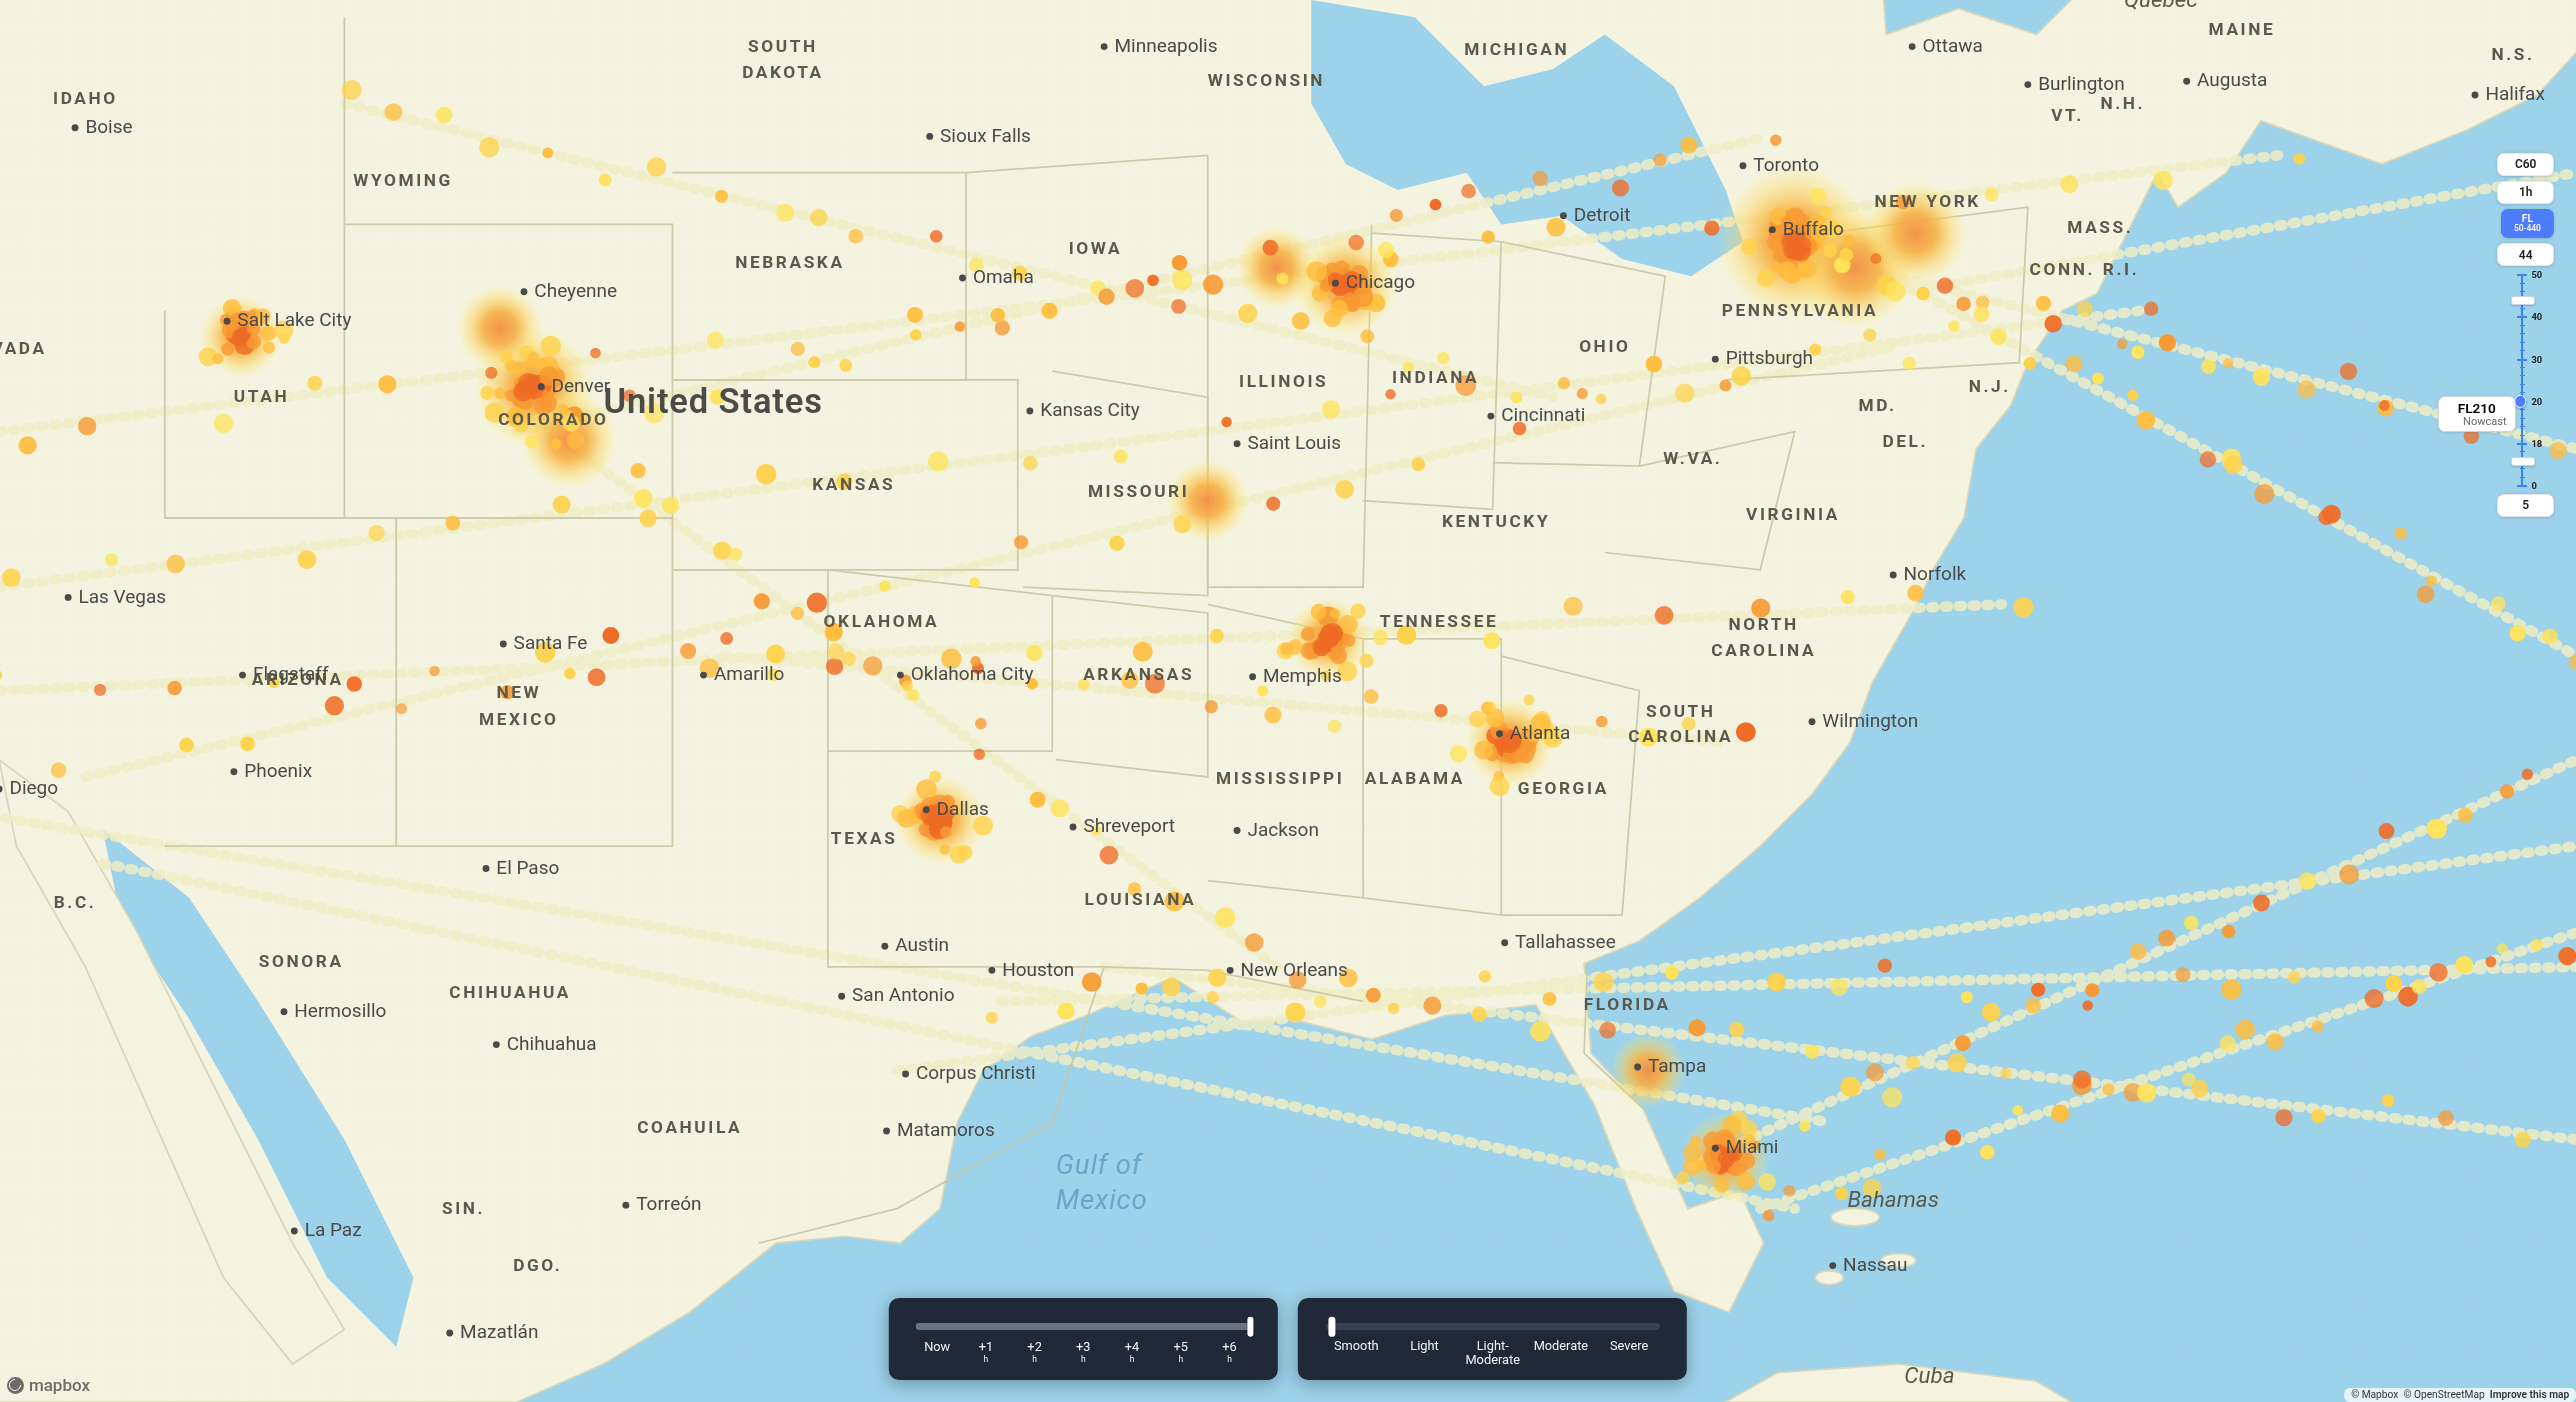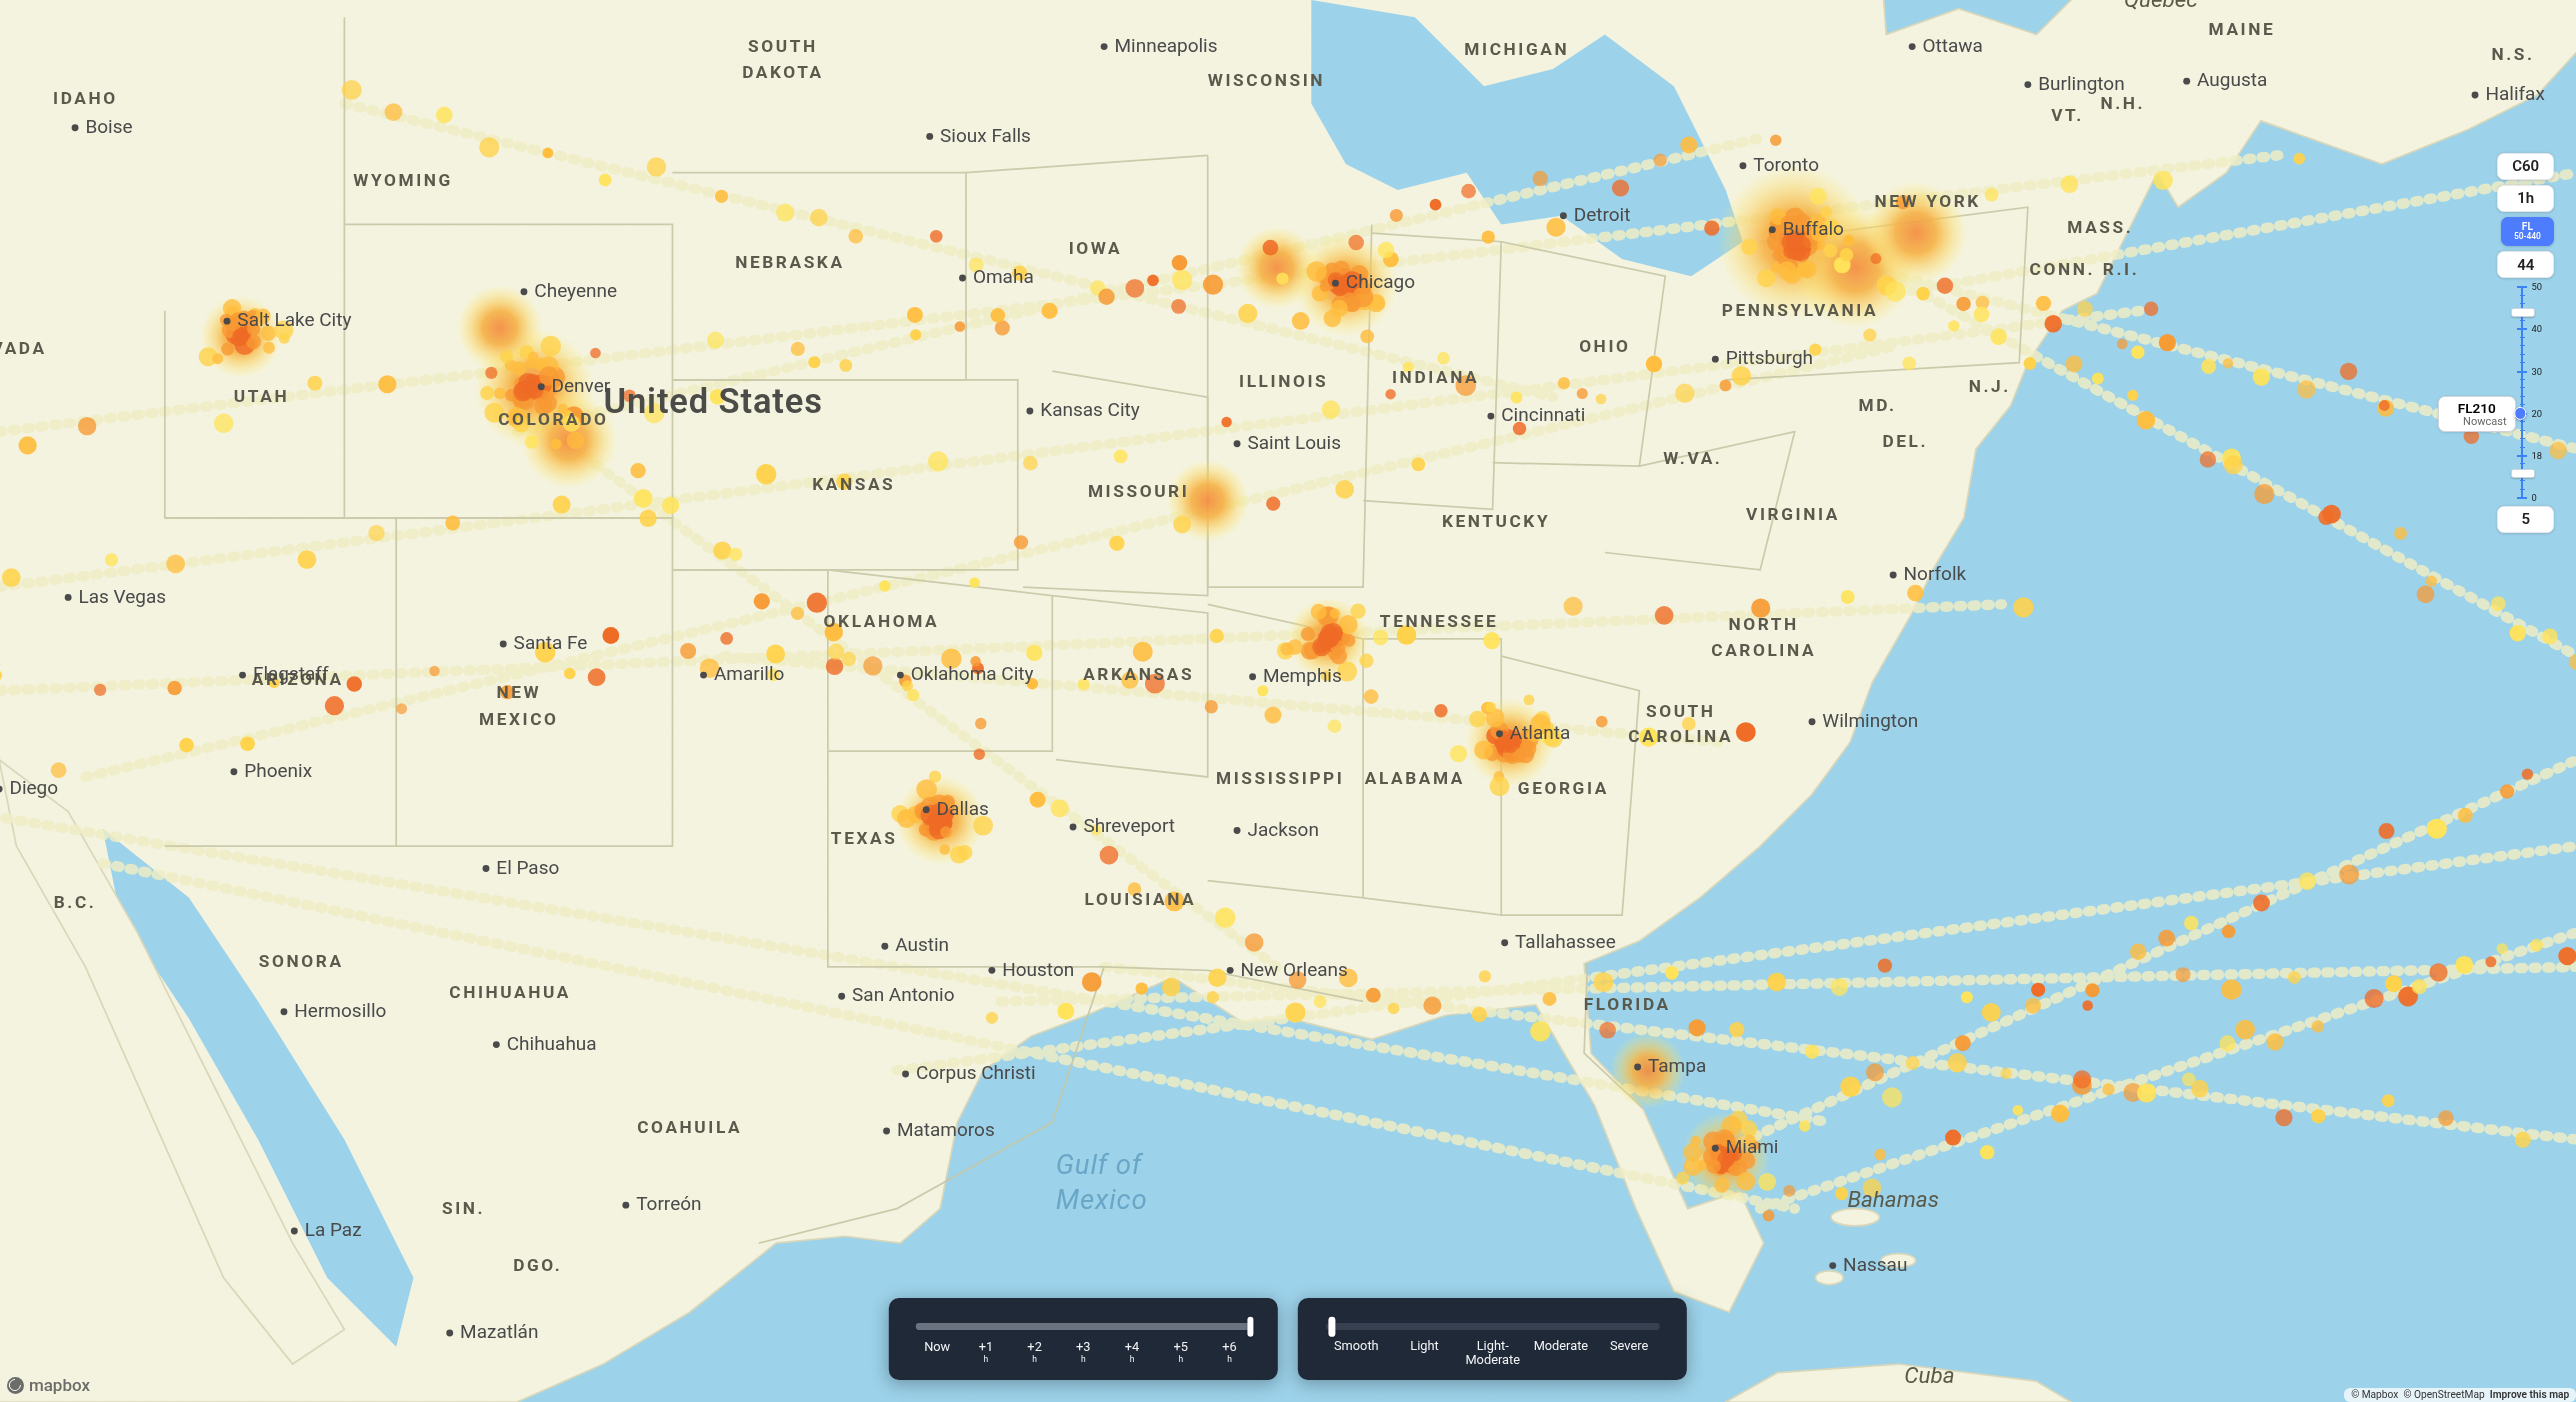--- a/index.html
+++ b/index.html
@@ -31,21 +31,21 @@
     display: flex;
     flex-direction: column;
     align-items: flex-end;
     gap: 5.1px;
   }
   .pill {
     background: #fff;
     border: 0.9px solid #e5e7eb;
     border-radius: 6.8px;
     padding: 3.4px 6.8px;
-    font-size: 15px;
+    font-size: 12px;
     font-weight: 600;
     color: #222;
     min-width: 41px;
     text-align: center;
     box-shadow: 0 0.9px 2.6px rgba(0,0,0,0.15);
     cursor: pointer;
   }
   .pill.blue {
     background: #4d7cff;
     color: #fff;
@@ -78,21 +78,21 @@
     left: 5.1px;
     width: 5.1px;
     height: 0.9px;
     background: #3b82f6;
   }
   .fl-tick.major { left: 2.6px; width: 10.2px; height: 1.7px; }
   .fl-label {
     position: absolute;
     left: 17px;
     font-size: 9.4px;
-    font-weight: 400;
+    font-weight: 700;
     color: #222;
     transform: translateY(-50%);
   }
   .fl-range-handle {
     position: absolute;
     left: -3.4px;
     width: 22px;
     height: 6.8px;
     background: #fff;
     border: 0.9px solid #cbd5e1;

